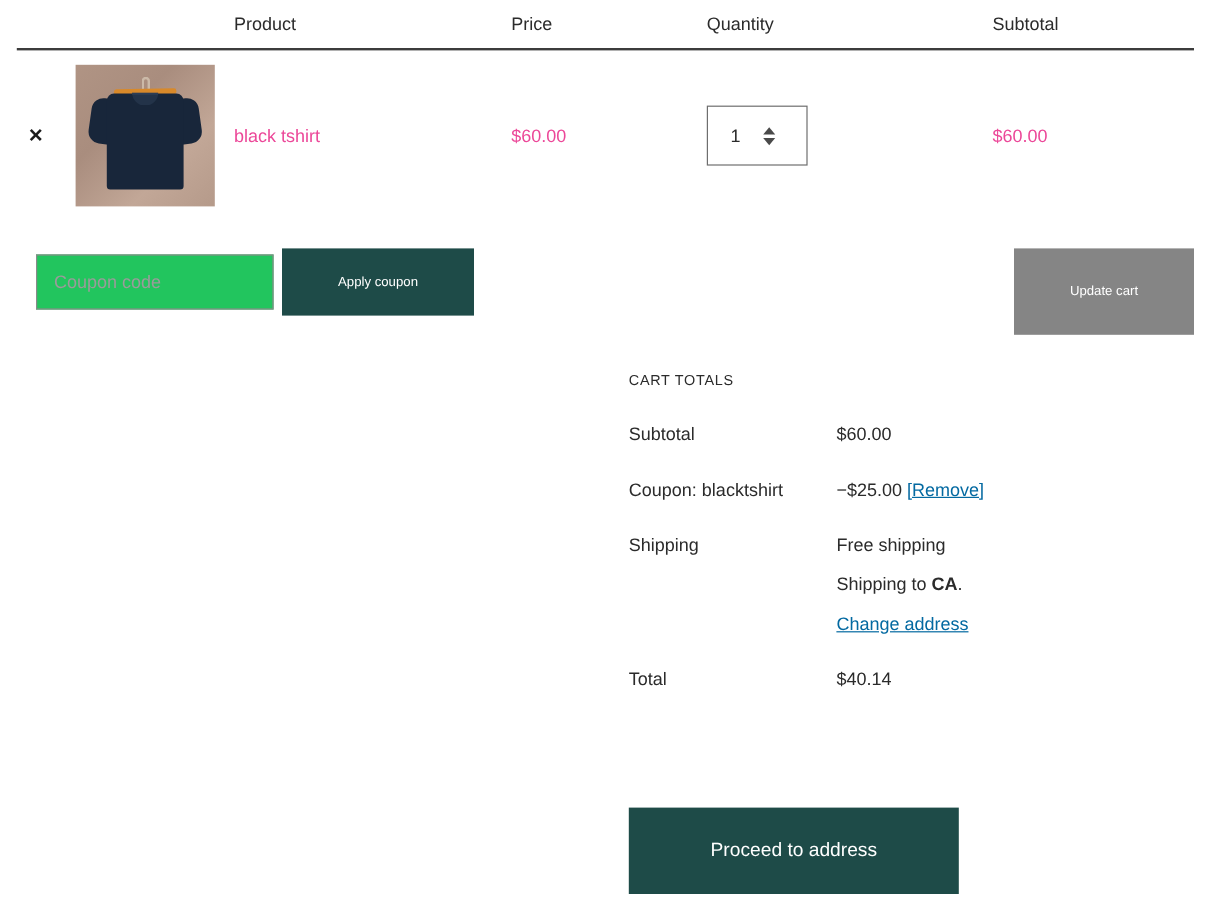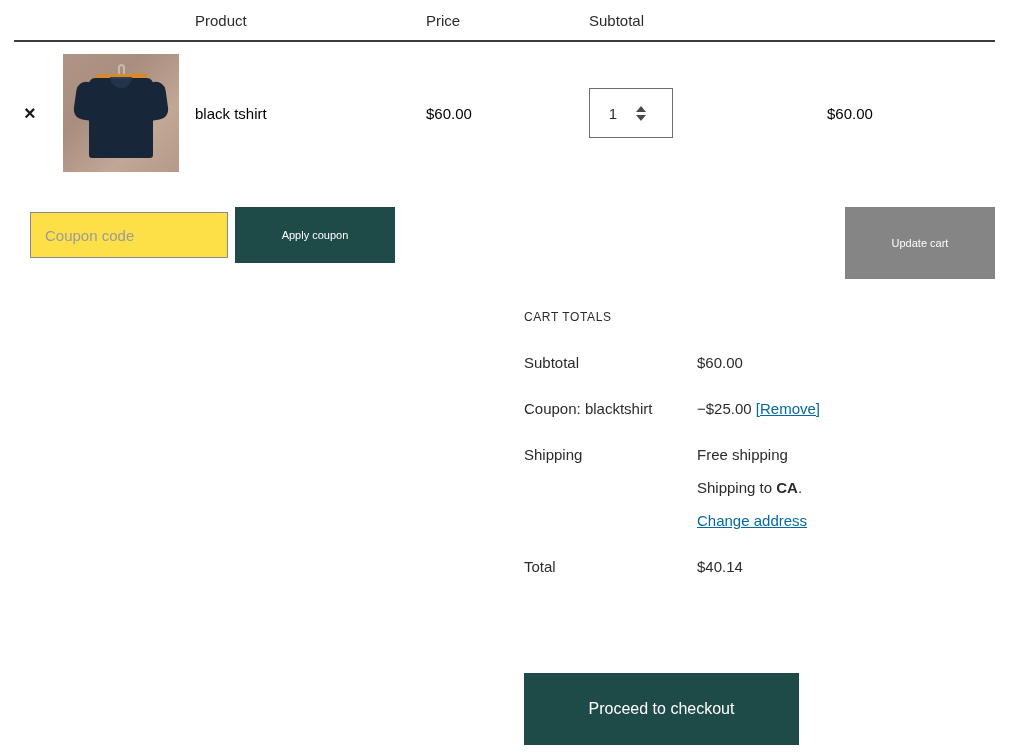--- a/index.html
+++ b/index.html
@@ -122,21 +122,21 @@
     position: absolute;
     left: 47px;
     top: 23px;
     width: 22px;
     height: 11px;
     background: #233349;
     border-radius: 0 0 11px 11px;
     border-top: 2px solid #2d3d55;
   }
 
-  .cell-text { font-size: 15px; color: #000000; }
+  .cell-text { font-size: 15px; color: #ec4899; }
 
   
   .qty-box {
     width: 84px;
     height: 50px;
     border: 1px solid #6e6e6e;
     background: #fff;
     display: flex;
     align-items: center;
     padding: 0 8px 0 0;
@@ -169,21 +169,21 @@
   .qty-spinner .down { border-top: 6px solid #4a4a4a; }
 
   
   .coupon-input {
     position: absolute;
     left: 30px;
     top: 212px;
     width: 198px;
     height: 46px;
     border: 1px solid #8a8a8a;
-    background: #fde047;
+    background: #22c55e;
     padding: 0 14px;
     font-family: "Liberation Sans", sans-serif;
     font-size: 15px;
     color: #2b2b2b;
     outline: none;
   }
   .coupon-input::placeholder { color: #9b9b9b; }
 
   .btn {
     font-family: "Liberation Sans", sans-serif;
@@ -244,20 +244,21 @@
 
 <div class="page">
 
   <div class="cart-table">
 
     <div class="cart-head">
       <div class="col-remove hdr"></div>
       <div class="col-thumb hdr"></div>
       <div class="col-name hdr">Product</div>
       <div class="col-price hdr">Price</div>
+      <div class="col-qty hdr">Quantity</div>
       <div class="col-sub hdr">Subtotal</div>
     </div>
 
     <div class="cart-row">
 
       <div class="col-remove">
         <span class="remove-btn">×</span>
       </div>
 
       <div class="col-thumb">
@@ -324,15 +325,15 @@
         </div>
       </div>
     </div>
 
     <div class="t-row">
       <div class="t-label">Total</div>
       <div class="t-value">$40.14</div>
     </div>
   </div>
 
-  <button class="btn btn-checkout">Proceed to checkout</button>
+  <button class="btn btn-checkout">Proceed to address</button>
 
 </div>
 
 </body></html>

